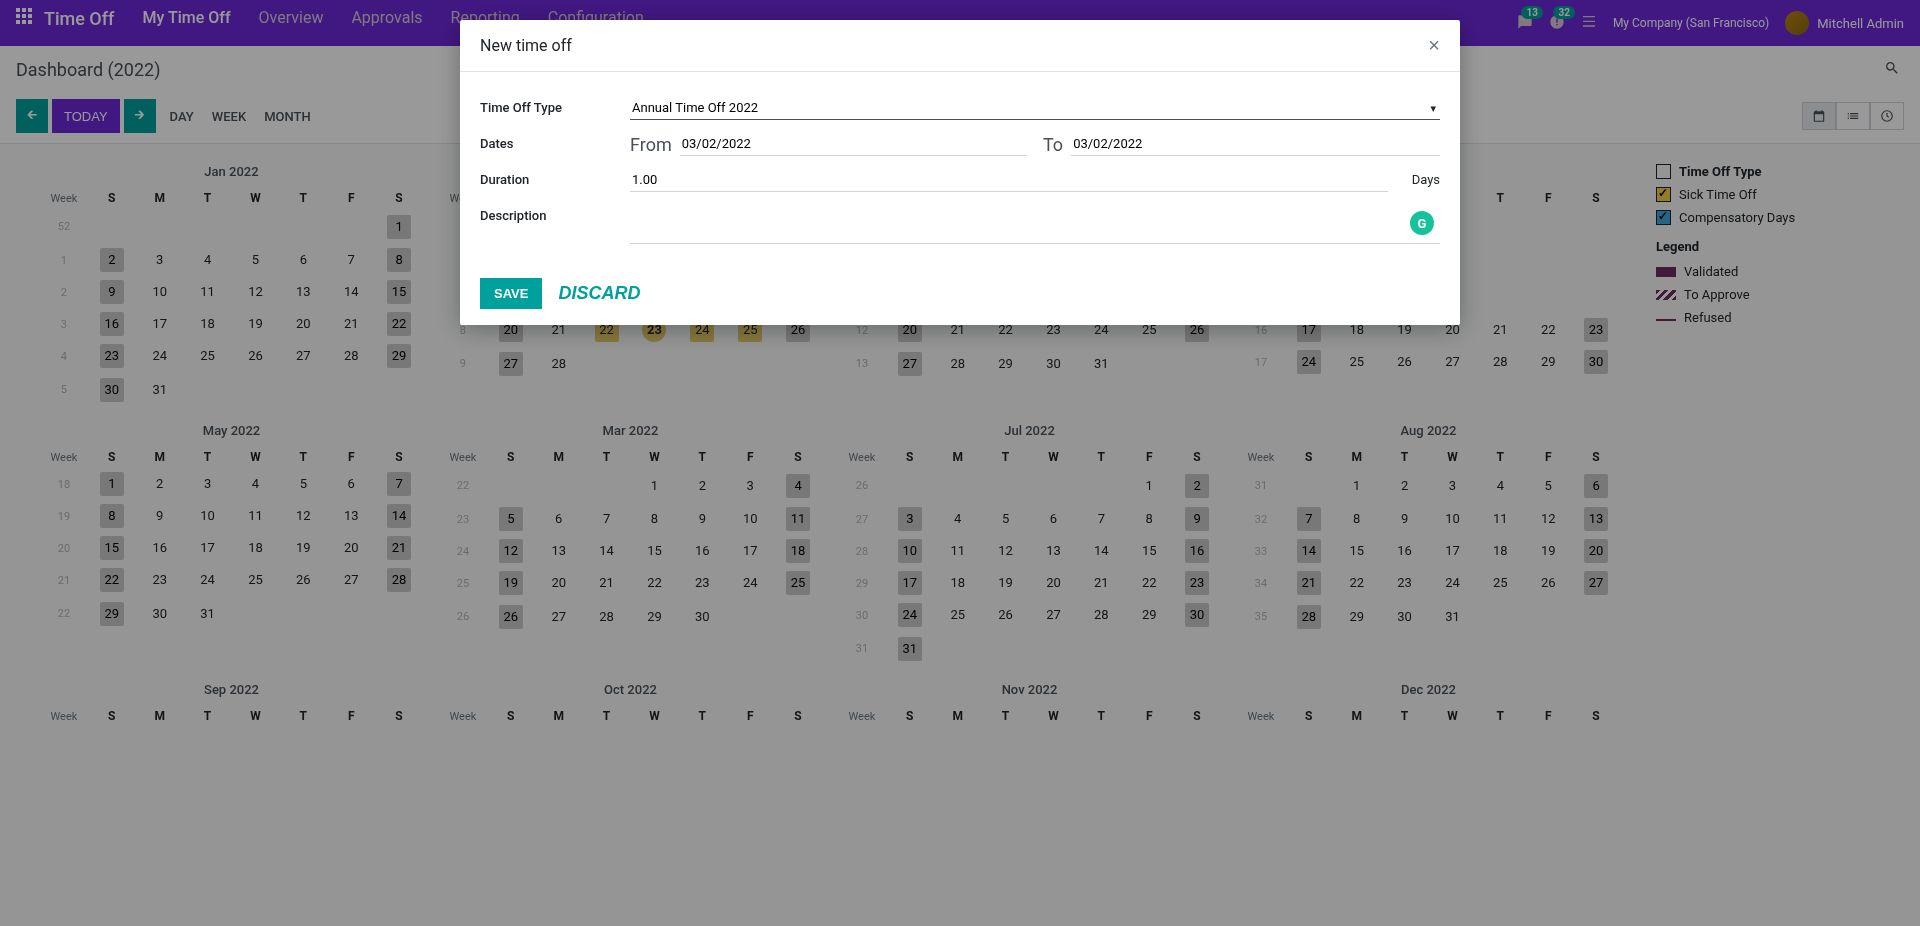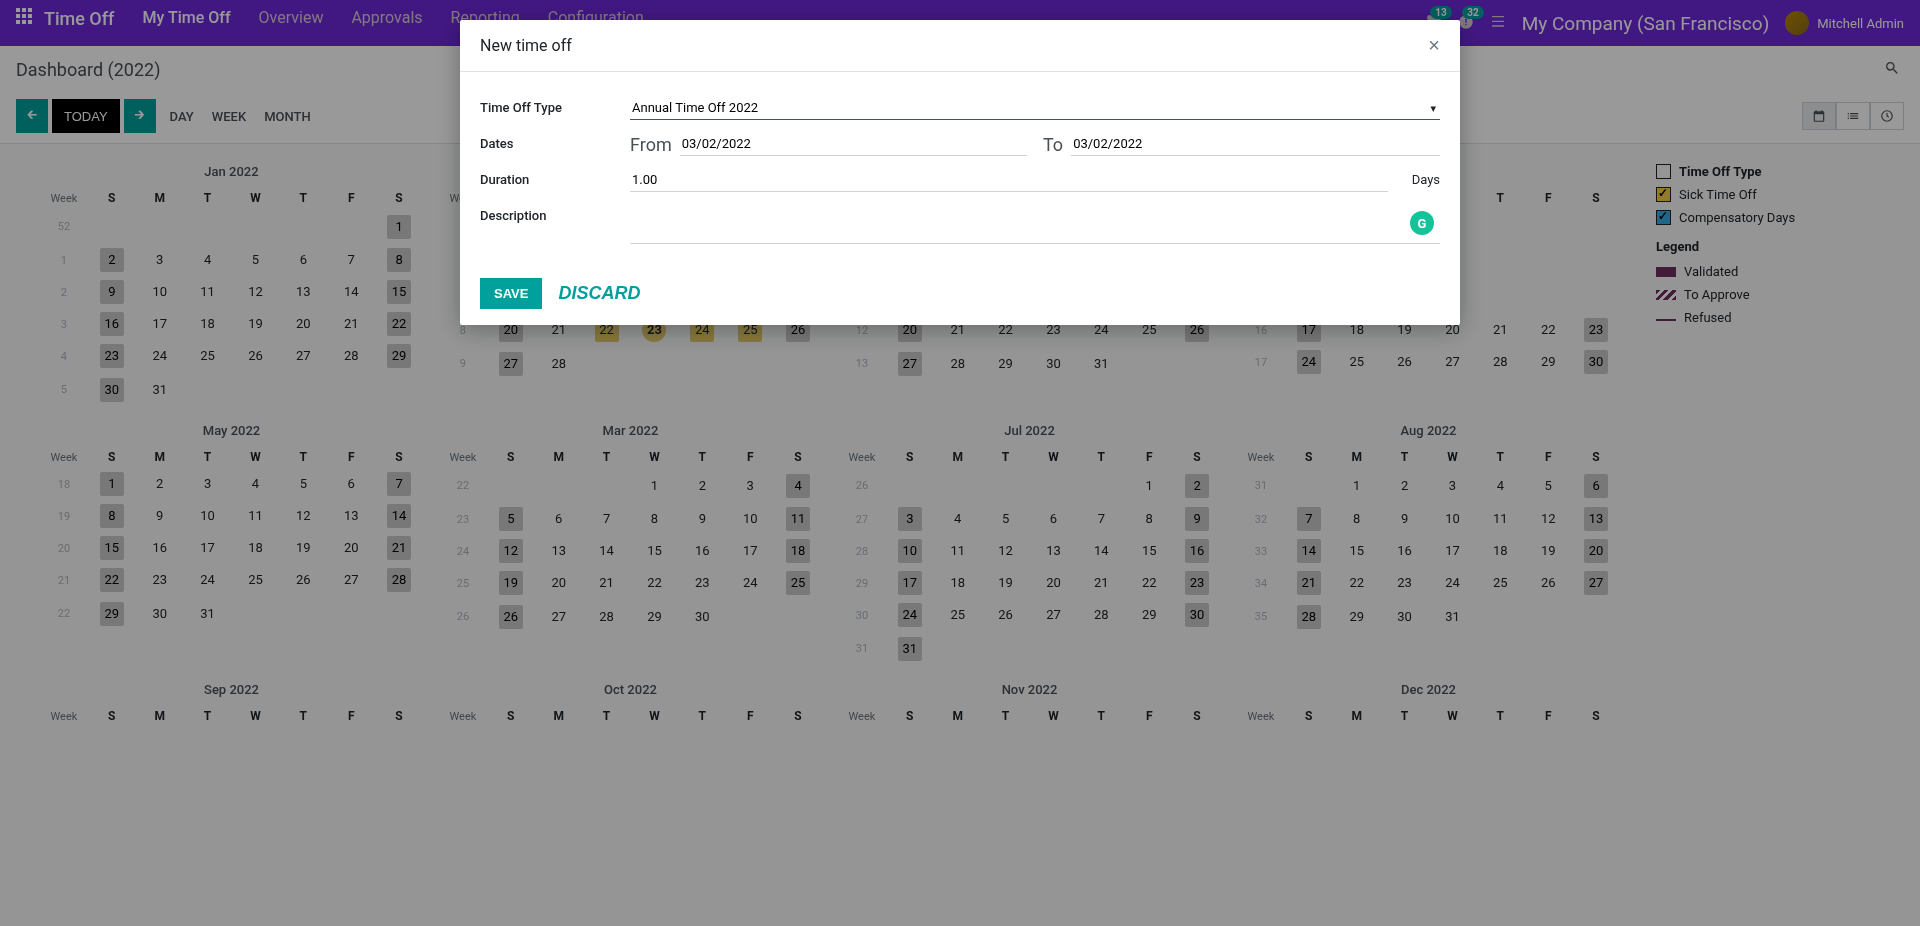--- a/index.html
+++ b/index.html
@@ -9,32 +9,32 @@
 .navbar { height: 46px; background: #6d28d9; color: #fff; display: flex; padding: 8px 16px; }
 .app-icon { margin-right: 12px; font-size: 16px; color: #fff; }
 .brand { font-size: 18px; font-weight: 500; color: #fff; margin-right: 28px; }
 .nav-items { display: flex; gap: 28px; flex: 1; }
 .nav-item { color: #d9cad6; font-size: 16px; cursor: pointer; }
 .nav-item.active { color: #fff; font-weight: 500; }
 .nav-right { display: flex; align-items: center; gap: 16px; margin-left: auto; }
 .badge-wrap { position: relative; cursor: pointer; }
 .badge { position: absolute; top: -8px; right: -10px; background: #00a09d; color: #fff; font-size: 10px; padding: 1px 5px; border-radius: 8px; font-weight: 700; }
 .svg-icon { fill: #d9cad6; }
-.company { color: #fff; font-size: 19px; }
+.company { color: #fff; font-size: 12px; }
 .user { display: flex; align-items: center; gap: 8px; color: #fff; }
 .avatar { width: 24px; height: 24px; border-radius: 50%; background: linear-gradient(135deg,#b8860b,#8b6914); }
 
 
 .control-panel { background: #fff; border-bottom: 1px solid #dee2e6; }
 .cp-top { display: flex; align-items: center; padding: 10px 16px; }
 .breadcrumb { font-size: 18px; color: #495057; }
 .cp-bottom { display: flex; align-items: center; padding: 6px 16px 10px; }
 .btn-group { display: inline-flex; gap: 4px; }
 .btn { border: none; padding: 6px 12px; font-size: 13px; cursor: pointer; }
-.btn-teal { background: #000000; color: #fff; font-weight: 500; }
+.btn-teal { background: #6d28d9; color: #fff; font-weight: 500; }
 .btn-arrow { background: #00a09d; color: #fff; width: 32px; padding: 6px 8px; }
 .view-scale { display: inline-flex; gap: 18px; margin-left: 14px; }
 .scale-item { font-size: 13px; color: #495057; cursor: pointer; font-weight: 500; }
 .cp-views { margin-left: auto; display: flex; }
 .view-btn { width: 34px; height: 28px; border: 1px solid #ced4da; background: #fff; display: flex; align-items: center; justify-content: center; cursor: pointer; }
 .view-btn.active { background: #e9ecef; }
 .search-btn { margin-left: auto; padding: 4px; cursor: pointer; }
 
 
 .main { display: flex; height: calc(926px - 46px - 82px); }

